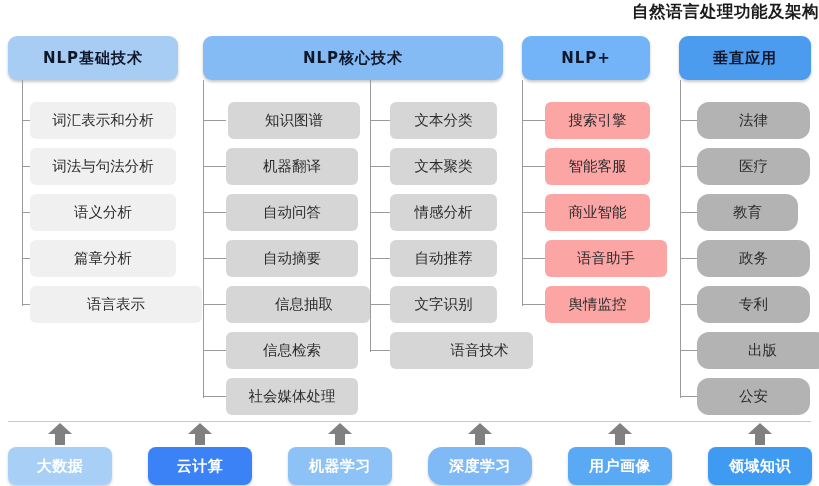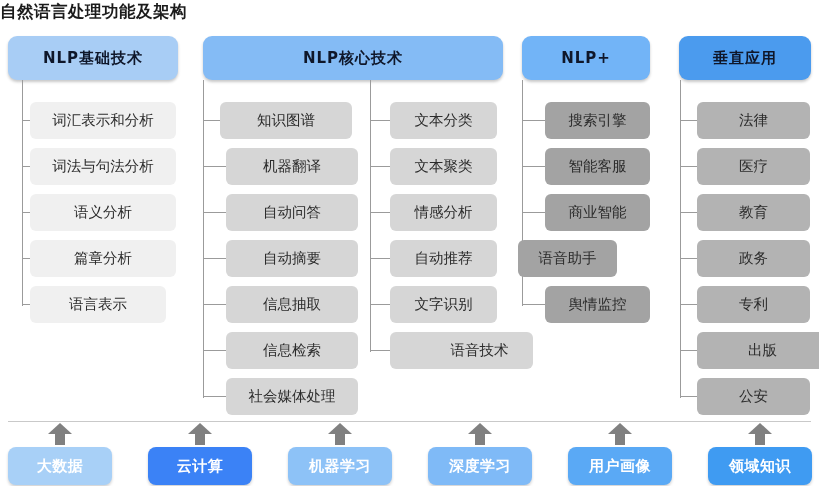--- a/index.html
+++ b/index.html
@@ -18,21 +18,21 @@
     background: #ffffff;
     overflow: hidden;
   }
 
   
   .title {
     position: absolute;
     left: 0;
     top: 1px;
     width: 819px;
-    text-align: left;
+    text-align: right;
     font-size: 16.5px;
     font-weight: bold;
     color: #1b1b1b;
     letter-spacing: 0.5px;
     white-space: nowrap;
   }
 
   
   .header-pill {
     position: absolute;
@@ -68,22 +68,22 @@
     border-radius: 6px;
     display: flex;
     align-items: center;
     justify-content: center;
     font-size: 14.5px;
     color: #2b2b2b;
     white-space: nowrap;
   }
   .leaf.tone-light  { background: #f0f0f0; }
   .leaf.tone-mid    { background: #d6d6d6; }
-  .leaf.tone-mid2   { background: #a3a3a3; }
-  .leaf.tone-dark   { background: #b3b3b3; }
+  .leaf.tone-mid2   { background: #fca5a5; }
+  .leaf.tone-dark   { background: #b3b3b3; border-radius: 12px; }
 
   
   .rail {
     position: absolute;
     left: 8px;
     top: 421px;
     width: 803px;
     height: 1.4px;
     background: #c9c9c9;
   }
@@ -157,52 +157,52 @@
   <div class="leaf tone-light" style="left:30px; top:194px; width:146px;">
     <span>语义分析</span>
   </div>
 
   <div class="stub" style="left:22px; top:258px; width:10px;"></div>
   <div class="leaf tone-light" style="left:30px; top:240px; width:146px;">
     <span>篇章分析</span>
   </div>
 
   <div class="stub" style="left:22px; top:304px; width:10px;"></div>
-  <div class="leaf tone-light" style="left:30px; top:286px; width:136px;">
+  <div class="leaf tone-light" style="left:30px; top:286px; width:172px;">
     <span>语言表示</span>
   </div>
 
   <div class="header-pill" style="left:203px; top:36px; width:300px; background:#84bbf5;">
     <span>NLP核心技术</span>
   </div>
 
   <div class="trunk" style="left:203px; top:80px; height:318px;"></div>
 
   <div class="stub" style="left:203px; top:120px; width:23px;"></div>
-  <div class="leaf tone-mid" style="left:220px; top:102px; width:132px;text-align:center;">
+  <div class="leaf tone-mid" style="left:228px; top:102px; width:132px;text-align:center;">
     <span>知识图谱</span>
   </div>
 
   <div class="stub" style="left:203px; top:166px; width:23px;"></div>
   <div class="leaf tone-mid" style="left:226px; top:148px; width:132px;">
     <span>机器翻译</span>
   </div>
 
   <div class="stub" style="left:203px; top:212px; width:23px;"></div>
   <div class="leaf tone-mid" style="left:226px; top:194px; width:132px;">
     <span>自动问答</span>
   </div>
 
   <div class="stub" style="left:203px; top:258px; width:23px;"></div>
   <div class="leaf tone-mid" style="left:226px; top:240px; width:132px;">
     <span>自动摘要</span>
   </div>
 
   <div class="stub" style="left:203px; top:304px; width:23px;"></div>
-  <div class="leaf tone-mid" style="left:226px; top:286px; width:132px;">
+  <div class="leaf tone-mid" style="left:226px; top:286px; width:132px;padding-left:12px;">
     <span>信息抽取</span>
   </div>
 
   <div class="stub" style="left:203px; top:350px; width:23px;"></div>
   <div class="leaf tone-mid" style="left:226px; top:332px; width:132px;">
     <span>信息检索</span>
   </div>
 
   <div class="stub" style="left:203px; top:396px; width:23px;"></div>
   <div class="leaf tone-mid" style="left:226px; top:378px; width:132px;">
@@ -255,21 +255,21 @@
   <div class="leaf tone-mid2" style="left:545px; top:148px; width:105px;">
     <span>智能客服</span>
   </div>
 
   <div class="stub" style="left:522px; top:212px; width:23px;"></div>
   <div class="leaf tone-mid2" style="left:545px; top:194px; width:105px;">
     <span>商业智能</span>
   </div>
 
   <div class="stub" style="left:522px; top:258px; width:23px;"></div>
-  <div class="leaf tone-mid2" style="left:518px; top:240px; width:99px;">
+  <div class="leaf tone-mid2" style="left:545px; top:240px; width:122px;">
     <span>语音助手</span>
   </div>
 
   <div class="stub" style="left:522px; top:304px; width:23px;"></div>
   <div class="leaf tone-mid2" style="left:545px; top:286px; width:105px;">
     <span>舆情监控</span>
   </div>
 
   <div class="header-pill" style="left:679px; top:36px; width:132px; background:#4b9bee;">
     <span>垂直应用</span>
@@ -280,21 +280,21 @@
   <div class="leaf tone-dark" style="left:697px; top:102px; width:113px;">
     <span>法律</span>
   </div>
 
   <div class="stub" style="left:680px; top:166px; width:17px;"></div>
   <div class="leaf tone-dark" style="left:697px; top:148px; width:113px;">
     <span>医疗</span>
   </div>
 
   <div class="stub" style="left:680px; top:212px; width:17px;"></div>
-  <div class="leaf tone-dark" style="left:697px; top:194px; width:113px;">
+  <div class="leaf tone-dark" style="left:697px; top:194px; width:101px;">
     <span>教育</span>
   </div>
 
   <div class="stub" style="left:680px; top:258px; width:17px;"></div>
   <div class="leaf tone-dark" style="left:697px; top:240px; width:113px;">
     <span>政务</span>
   </div>
 
   <div class="stub" style="left:680px; top:304px; width:17px;"></div>
   <div class="leaf tone-dark" style="left:697px; top:286px; width:113px;">
@@ -340,21 +340,21 @@
 
   <div class="found-pill" style="left:8px; background:#a8d0f7;">
     <span>大数据</span>
   </div>
   <div class="found-pill" style="left:148px; background:#3b82f6;">
     <span>云计算</span>
   </div>
   <div class="found-pill" style="left:288px; background:#8dc2f7;">
     <span>机器学习</span>
   </div>
-  <div class="found-pill" style="left:428px; background:#7fbaf7;">
+  <div class="found-pill" style="left:428px; background:#7fbaf7;border-radius:14px;">
     <span>深度学习</span>
   </div>
   <div class="found-pill" style="left:568px; background:#5aa9f5;">
     <span>用户画像</span>
   </div>
   <div class="found-pill" style="left:708px; background:#3f9bf2;">
     <span>领域知识</span>
   </div>
 
 </div>

